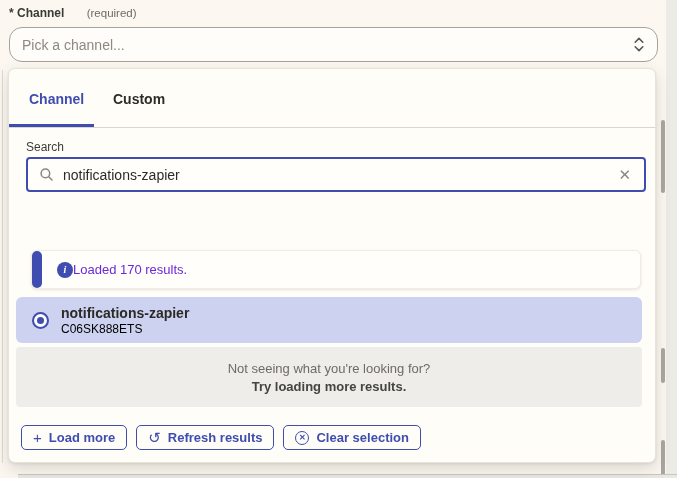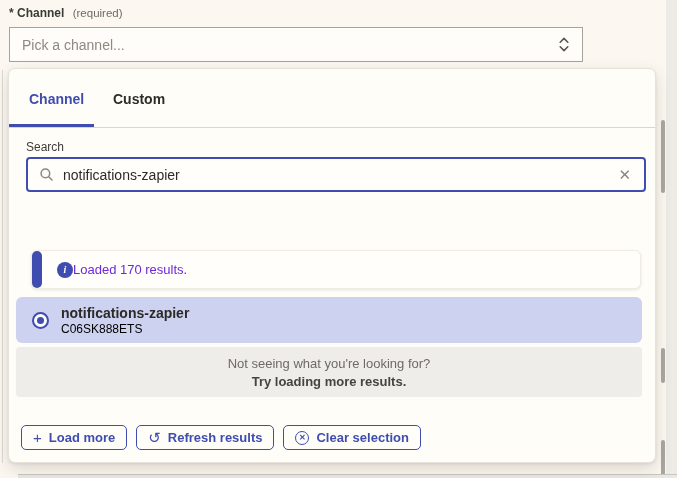--- a/index.html
+++ b/index.html
@@ -15,25 +15,25 @@
   .thumb-1{top:120px;height:73px;}
   .thumb-2{top:348px;height:35px;}
   .thumb-3{top:440px;height:38px;}
   .left-edge-line{position:absolute;left:2px;top:70px;width:1px;height:393px;background:#dcd9d2;}
   .bottom-line{position:absolute;left:18px;top:474px;width:659px;height:1px;background:#c9c6c0;}
   .bottom-band{position:absolute;left:18px;top:475px;width:659px;height:3px;background:#eae8e3;}
 
   
   .field-label{position:absolute;left:9px;top:6px;font-size:12px;color:#3b3a36;}
   .field-label b{font-weight:bold;}
-  .required-note{font-size:11.5px;color:#6e6b66;font-weight:normal;margin-left:5px;}
+  .required-note{font-size:11.5px;color:#6e6b66;font-weight:normal;margin-left:19px;}
 
   
-  .select{position:absolute;left:9px;top:27px;width:574px;height:35px;box-sizing:border-box;
-    background:#fffdf9;border:1px solid #a7a39b;border-radius:0;
+  .select{position:absolute;left:9px;top:27px;width:649px;height:35px;box-sizing:border-box;
+    background:#fffdf9;border:1px solid #a7a39b;border-radius:13px;
     display:flex;align-items:center;justify-content:space-between;padding:0 12px;cursor:pointer;}
   .select .placeholder{font-size:14px;color:#8d8983;}
 
   
   .panel{position:absolute;left:8px;top:68px;width:648px;height:395px;box-sizing:border-box;
     background:#fffdf8;border:1px solid #e7e3db;border-radius:7px;
     box-shadow:0 6px 16px rgba(70,62,48,.18),0 1px 3px rgba(0,0,0,.08);}
   .tabs{position:absolute;left:0;top:0;right:0;height:58px;border-bottom:1px solid #dbd7ce;}
   .tab{position:absolute;top:22px;font-size:14px;font-weight:bold;cursor:pointer;}
   .tab-channel{left:20px;color:#3f4cb0;}
@@ -63,21 +63,21 @@
 
   .result-row{position:absolute;left:7px;top:228px;width:626px;height:46px;
     background:#ccd2f0;border-radius:6px;display:flex;align-items:center;cursor:pointer;}
   .radio{width:13px;height:13px;border:2px solid #3f4cb0;border-radius:50%;background:#fdfcfa;
     margin-left:16px;display:flex;align-items:center;justify-content:center;flex:none;cursor:pointer;}
   .radio-dot{width:7px;height:7px;border-radius:50%;background:#3f4cb0;}
   .result-texts{margin-left:12px;display:flex;flex-direction:column;gap:1px;}
   .result-name{font-size:14px;font-weight:bold;color:#2b2a27;}
   .result-id{font-size:12px;color:#000000;}
 
-  .hint-section{position:absolute;left:7px;top:278px;width:626px;height:50px;
+  .hint-section{position:absolute;left:7px;top:278px;width:626px;height:60px;
     background:#efede9;border-radius:4px;display:flex;flex-direction:column;
     align-items:center;justify-content:center;gap:3px;}
   .hint-line1{font-size:13px;color:#6e6b66;}
   .hint-line2{font-size:13px;font-weight:bold;color:#45443f;}
 
   .actions{position:absolute;left:12px;top:356px;display:flex;gap:9px;}
   .btn{height:25px;box-sizing:border-box;border:1.5px solid #3f4cb0;border-radius:5px;
     background:transparent;color:#3f4cb0;font-family:"Liberation Sans",sans-serif;
     font-size:13px;font-weight:bold;display:inline-flex;align-items:center;gap:7px;
     padding:0 11px;cursor:pointer;}

